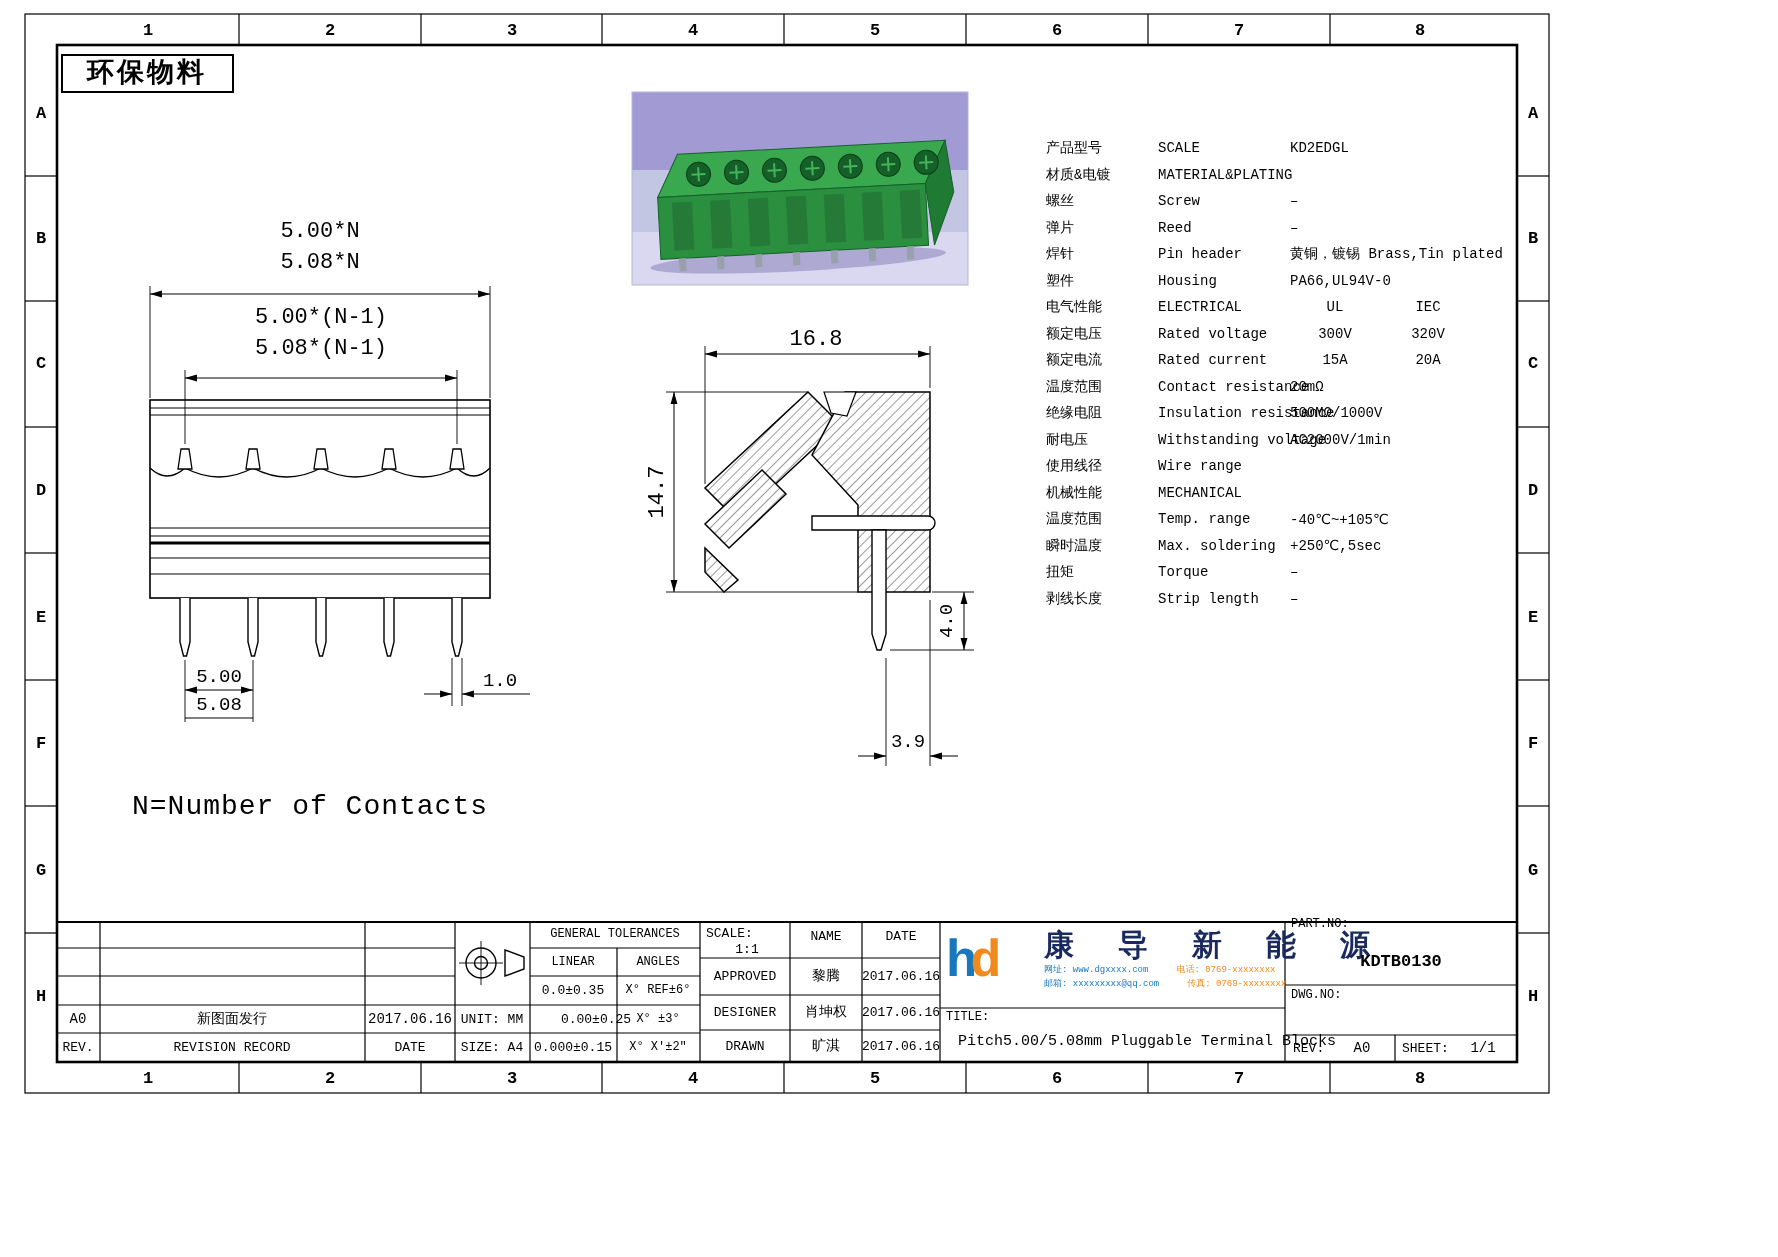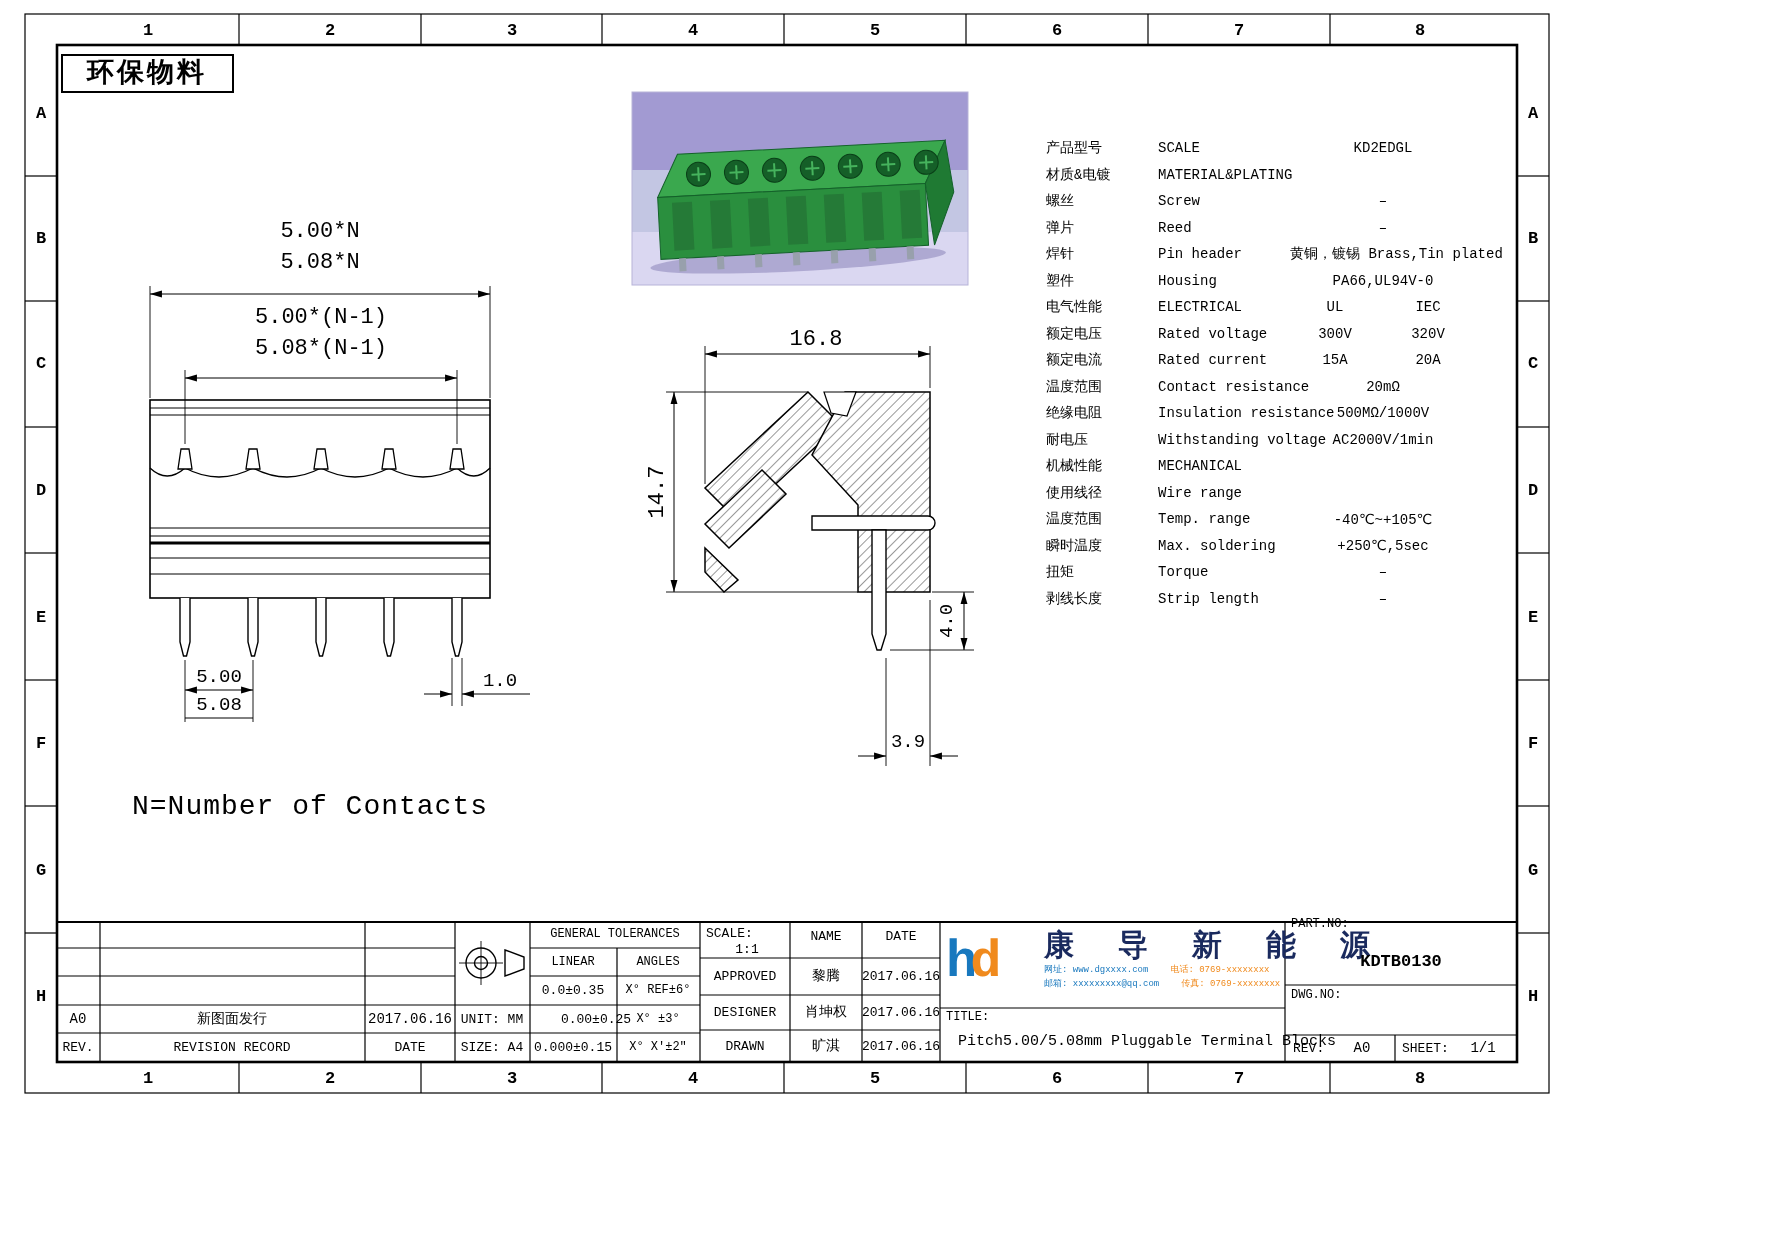--- a/index.html
+++ b/index.html
@@ -15,27 +15,27 @@
   .dim{font-size:22px}
   .dims{font-size:19px}
   .note{font-size:28px;letter-spacing:1px}
   .eco{font-size:27px;font-weight:600;letter-spacing:3px}
   .tb12{font-size:12px}.tb13{font-size:13px}.tb14{font-size:14px}.tb15{font-size:15px}
   .tb17{font-size:17px;font-weight:600}
   .spec{position:absolute;left:1046px;top:135px;font-size:14px}
   .srow{display:grid;grid-template-columns:112px 132px 90px 96px;height:26.5px;align-items:center}
   .srow span{white-space:nowrap}
   .srow .v{text-align:center}
-  .srow .sp2{grid-column:3/5;text-align:center}
+  .srow .sp2{grid-column:3/5;text-align:left}
   .logo{font-size:52px;font-weight:700;line-height:78px}
   .logo .lh{color:#1878be}
   .logo .ld{color:#f08a1d;margin-left:-7px}
   .cmp{font-size:30px;font-weight:700;letter-spacing:13px;color:#1a2a5e}
   .contact{position:absolute;left:1044px;top:963px;font-size:9px;line-height:14px}
-  .cblue{color:#1878be}.corange{color:#f08a1d;margin-left:22px}
+  .cblue{color:#1878be}.corange{color:#f08a1d;margin-left:28px}
 </style>
 </head>
 <body>
 
 <div class="sheet">
 
 <svg class="geo" width="1778" height="1257" viewBox="0 0 1778 1257">
   <defs>
     <marker id="ar" viewBox="0 0 12 8" refX="11.5" refY="4" markerWidth="13" markerHeight="9" orient="auto-start-reverse">
       <path d="M0.5,0.8 L11.5,4 L0.5,7.2 Z" fill="#000"></path>
@@ -359,27 +359,27 @@
         <span class="cn">绝缘电阻</span>
         <span class="en">Insulation resistance</span>
         <span class="v sp2">500MΩ/1000V</span>
       </div>
   <div class="srow">
         <span class="cn">耐电压</span>
         <span class="en">Withstanding voltage</span>
         <span class="v sp2">AC2000V/1min</span>
       </div>
   <div class="srow">
+        <span class="cn">使用线径</span>
+        <span class="en">Wire range</span>
+        <span class="v sp2"></span>
+      </div>
+  <div class="srow">
         <span class="cn">机械性能</span>
         <span class="en">MECHANICAL</span>
-        <span class="v sp2"></span>
-      </div>
-  <div class="srow">
-        <span class="cn">使用线径</span>
-        <span class="en">Wire range</span>
         <span class="v sp2"></span>
       </div>
   <div class="srow">
         <span class="cn">温度范围</span>
         <span class="en">Temp. range</span>
         <span class="v sp2">-40℃~+105℃</span>
       </div>
   <div class="srow">
         <span class="cn">瞬时温度</span>
         <span class="en">Max. soldering</span>

